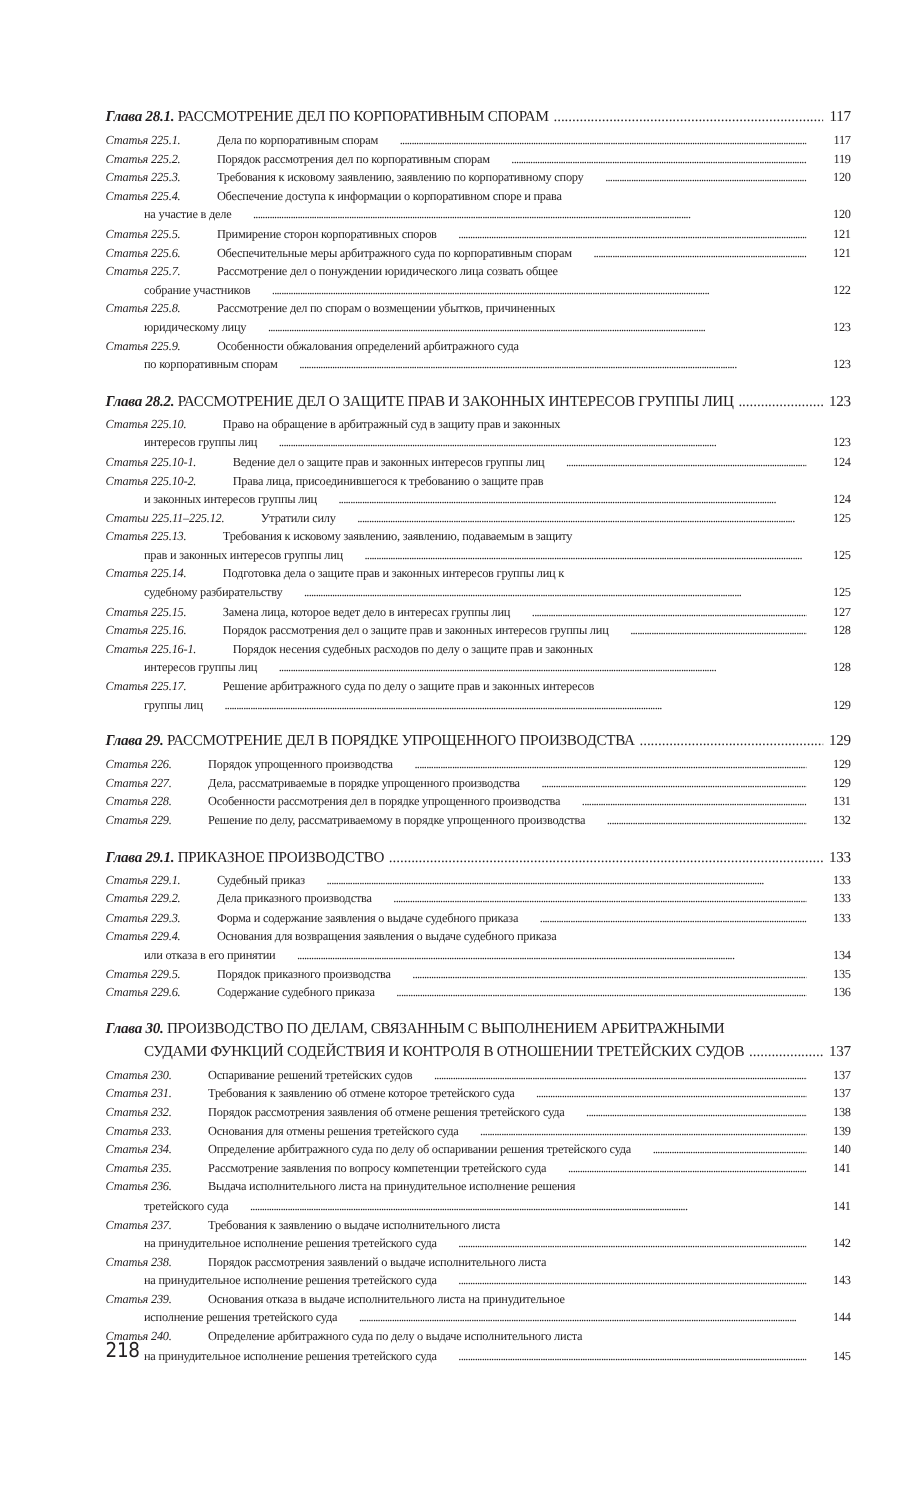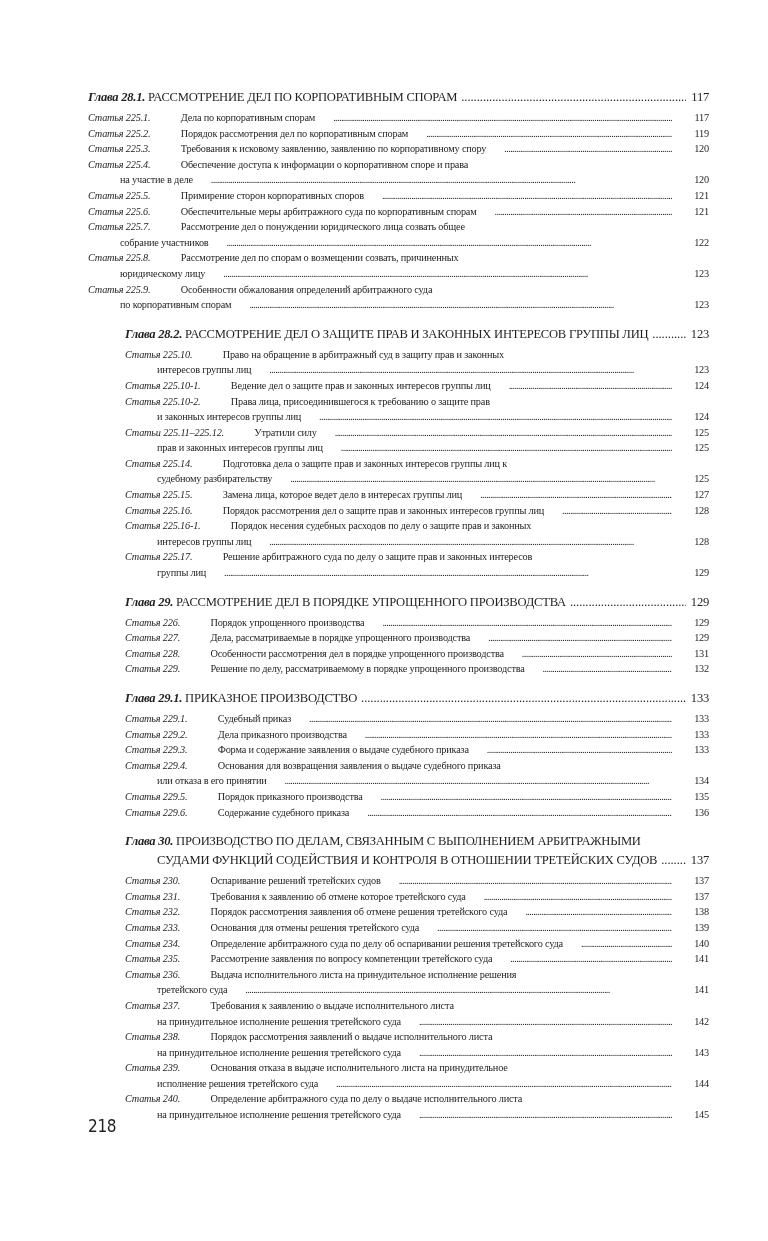--- a/index.html
+++ b/index.html
@@ -1,20 +1,20 @@
 <!DOCTYPE html>
 <html><head>
 <meta charset="utf-8">
 <style>
   html, body { margin: 0; padding: 0; background: #ffffff; }
   body { width: 768px; height: 1241px; position: relative; overflow: hidden;
          font-family: "DejaVu Sans Condensed", "DejaVu Sans", sans-serif; color: #231f20; }
   .page { position: absolute; left: 88px; top: 88px; width: 621px; }
   .chapter { margin-bottom: 0; font-family: Liberation Serif, serif; }
-  .chapter + .chapter { margin-top: 12px; margin-left: 37px; }
+  .chapter + .chapter { margin-top: 12px; }
   .ch-head { font-size: 12.6px; line-height: 19px; letter-spacing: -0.25px; margin-bottom: 3px; }
   .ch-head .lbl { font-weight: bold; font-style: italic; }
   .ch-line { display: flex; align-items: baseline; white-space: nowrap; }
   .ch-line.cont { padding-left: 32px; }
   .entry { font-size: 10.3px; line-height: 15.6px; letter-spacing: -0.2px; }
   .row { display: flex; align-items: flex-end; white-space: nowrap; gap: 14px; }
   .row.cont { padding-left: 32px; }
   .lbl-it { font-style: italic; }
   .dots { flex: 1 1 auto; overflow: hidden; margin: 0 3px 0 4px; min-width: 10px; }
   .dots::after { content: ". . . . . . . . . . . . . . . . . . . . . . . . . . . . . . . . . . . . . . . . . . . . . . . . . . . . . . . . . . . . . . . . . . . . . . . . . . . . . . . . . . . . . . . . . . . . . . . . . . . . . . . . . . . . . . . . . . . . . . . . . . . . . . . . . . . . . . . . . . . . . . . . . . . . . . . . . . . . . . . . . . . . . . . . . . . . . . . . . . . . . . . . . . . ";
@@ -55,21 +55,21 @@
       </div>
       <div class="entry">
         <div class="row"><span class="lbl-it">Статья 225.7.</span>&nbsp;<span>Рассмотрение дел о понуждении юридического лица созвать общее</span></div>
         <div class="row cont">
           <span>собрание участников</span>
           <span class="dots"></span>
           <span class="pg">122</span>
         </div>
       </div>
       <div class="entry">
-        <div class="row"><span class="lbl-it">Статья 225.8.</span>&nbsp;<span>Рассмотрение дел по спорам о возмещении созвать, причиненных</span></div>
+        <div class="row"><span class="lbl-it">Статья 225.8.</span>&nbsp;<span>Рассмотрение дел по спорам о возмещении убытков, причиненных</span></div>
         <div class="row cont">
           <span>юридическому лицу</span>
           <span class="dots"></span>
           <span class="pg">123</span>
         </div>
       </div>
       <div class="entry">
         <div class="row"><span class="lbl-it">Статья 225.9.</span>&nbsp;<span>Особенности обжалования определений арбитражного суда</span></div>
         <div class="row cont">
           <span>по корпоративным спорам</span>
@@ -98,20 +98,21 @@
         <div class="row cont">
           <span>и законных интересов группы лиц</span>
           <span class="dots"></span>
           <span class="pg">124</span>
         </div>
       </div>
       <div class="entry">
         <div class="row"><span class="lbl-it">Статьи 225.11–225.12.</span>&nbsp;<span>Утратили силу</span><span class="dots"></span><span class="pg">125</span></div>
       </div>
       <div class="entry">
+        <div class="row"><span class="lbl-it">Статья 225.13.</span>&nbsp;<span>Требования к исковому заявлению, заявлению, подаваемым в защиту</span></div>
         <div class="row cont">
           <span>прав и законных интересов группы лиц</span>
           <span class="dots"></span>
           <span class="pg">125</span>
         </div>
       </div>
       <div class="entry">
         <div class="row"><span class="lbl-it">Статья 225.14.</span>&nbsp;<span>Подготовка дела о защите прав и законных интересов группы лиц к</span></div>
         <div class="row cont">
           <span>судебному разбирательству</span>

